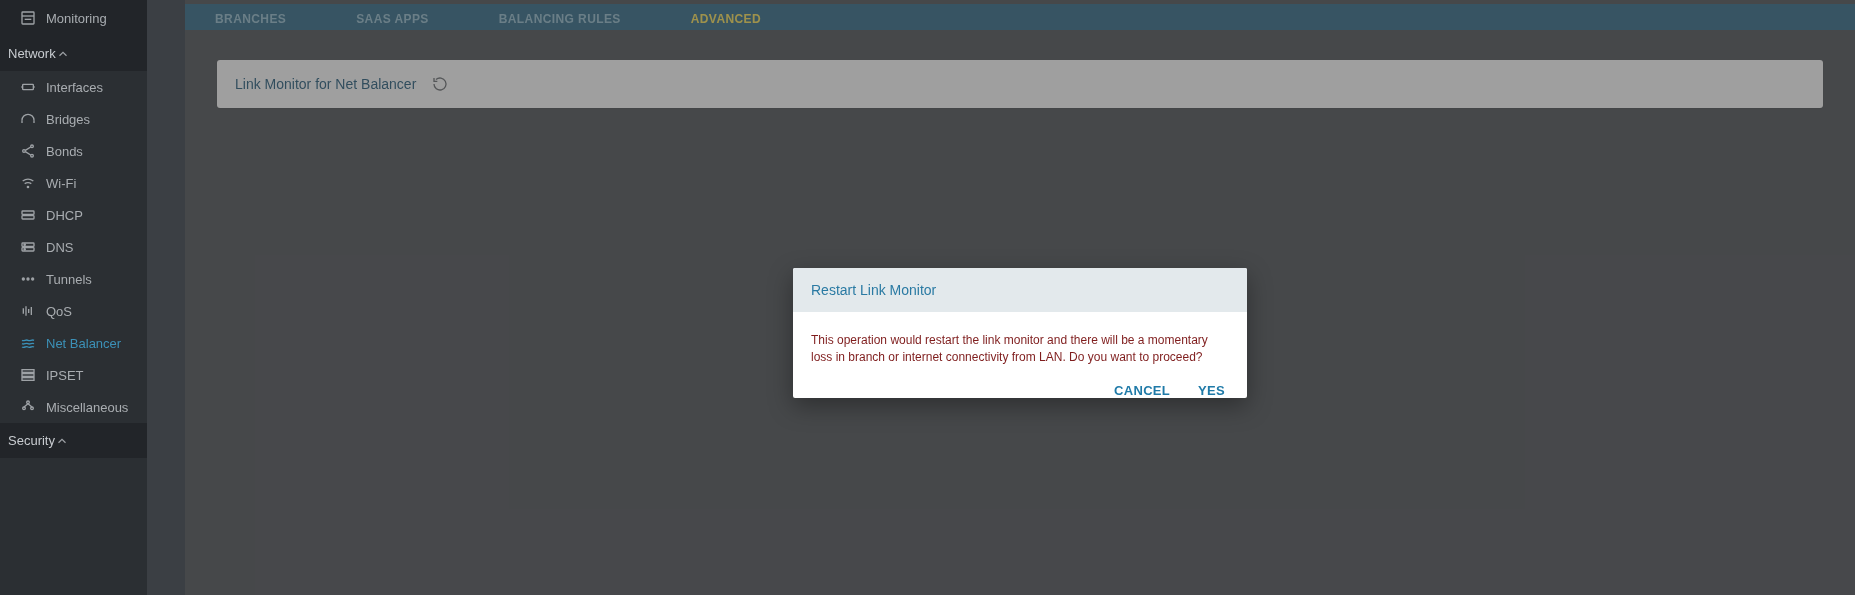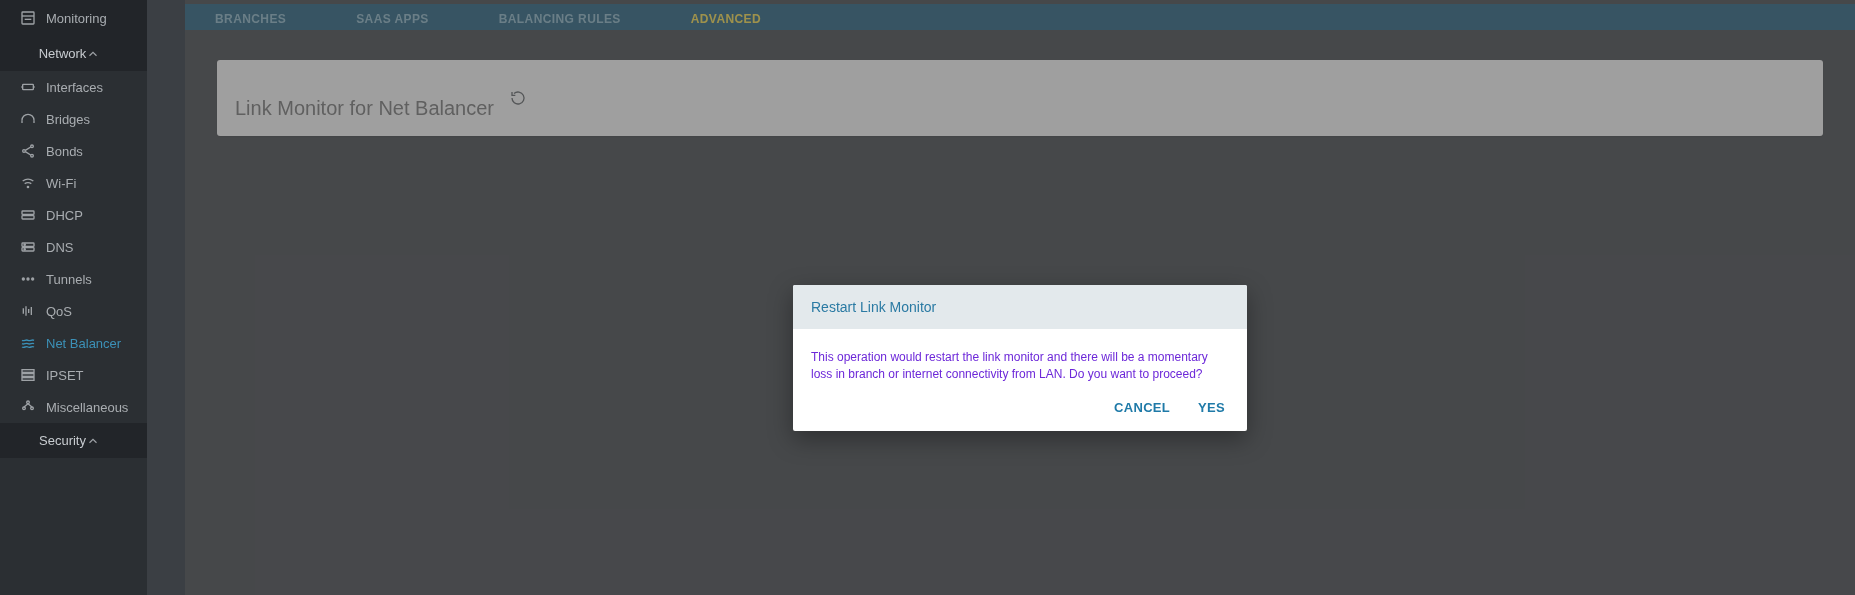--- a/index.html
+++ b/index.html
@@ -25,21 +25,21 @@
   }
   .sidebar-top {
     background: #222529;
     padding: 10px 12px 10px 20px;
     display:flex;align-items:center;
   }
   .sidebar-header {
     background: #222529;
     color: #c8ccd0;
     font-weight: 500;
-    justify-content: center;
+    justify-content: flex-start;
     padding: 10px 16px 10px 8px;
   }
   .sidebar-header .label { padding-left: 0; }
   .sidebar-item .icon, .sidebar-top .icon {
     width: 16px; height: 16px;
     margin-right: 10px;
     flex-shrink: 0;
     display:flex;align-items:center;justify-content:center;
   }
   .sidebar-item.active { color: #3c91b8; }
@@ -74,63 +74,62 @@
   .card {
     background: #ffffff;
     border-radius: 3px;
     padding: 16px 18px;
     display: flex;
     align-items: center;
     gap: 16px;
     box-shadow: 0 1px 2px rgba(0,0,0,0.15);
   }
   .card-title {
-    color: #737373;
-    font-size: 20px;
+    color: #0c4a6e;
+    font-size: 14px;
     font-weight: 500;
-    margin-top: 21px;
   }
   .restart-icon { width:16px;height:16px; cursor:pointer; }
 
   
   .overlay {
     position: absolute;
     left: 185px; top: 0; right: 0; bottom: 0;
     background: rgba(80,80,80,0.55);
   }
 
   
   .dialog {
     position: absolute;
     width: 454px;
     left: calc(185px + (1855px - 185px)/2 - 227px);
-    top: 285px;
+    top: 268px;
     background: #ffffff;
     border-radius: 2px;
     box-shadow: 0 8px 24px rgba(0,0,0,0.35);
     overflow: hidden;
   }
   .dialog-header {
     background: #e3e9ec;
     padding: 14px 18px;
     color: #2a7aa3;
     font-size: 14px;
     font-weight: 500;
   }
   .dialog-body {
     padding: 20px 18px 8px 18px;
-    color: #6d28d9;
+    color: #7f1d1d;
     font-size: 12px;
     line-height: 1.45;
   }
   .dialog-actions {
     display: flex;
     justify-content: flex-end;
     gap: 28px;
-    padding: 8px 22px 16px 18px;
+    padding: 8px 22px 0 18px;
   }
   .dialog-actions .btn {
     color: #1f7aa8;
     font-size: 13px;
     font-weight: 600;
     cursor: pointer;
     letter-spacing: 0.3px;
   }
 
   svg { display:block; }

